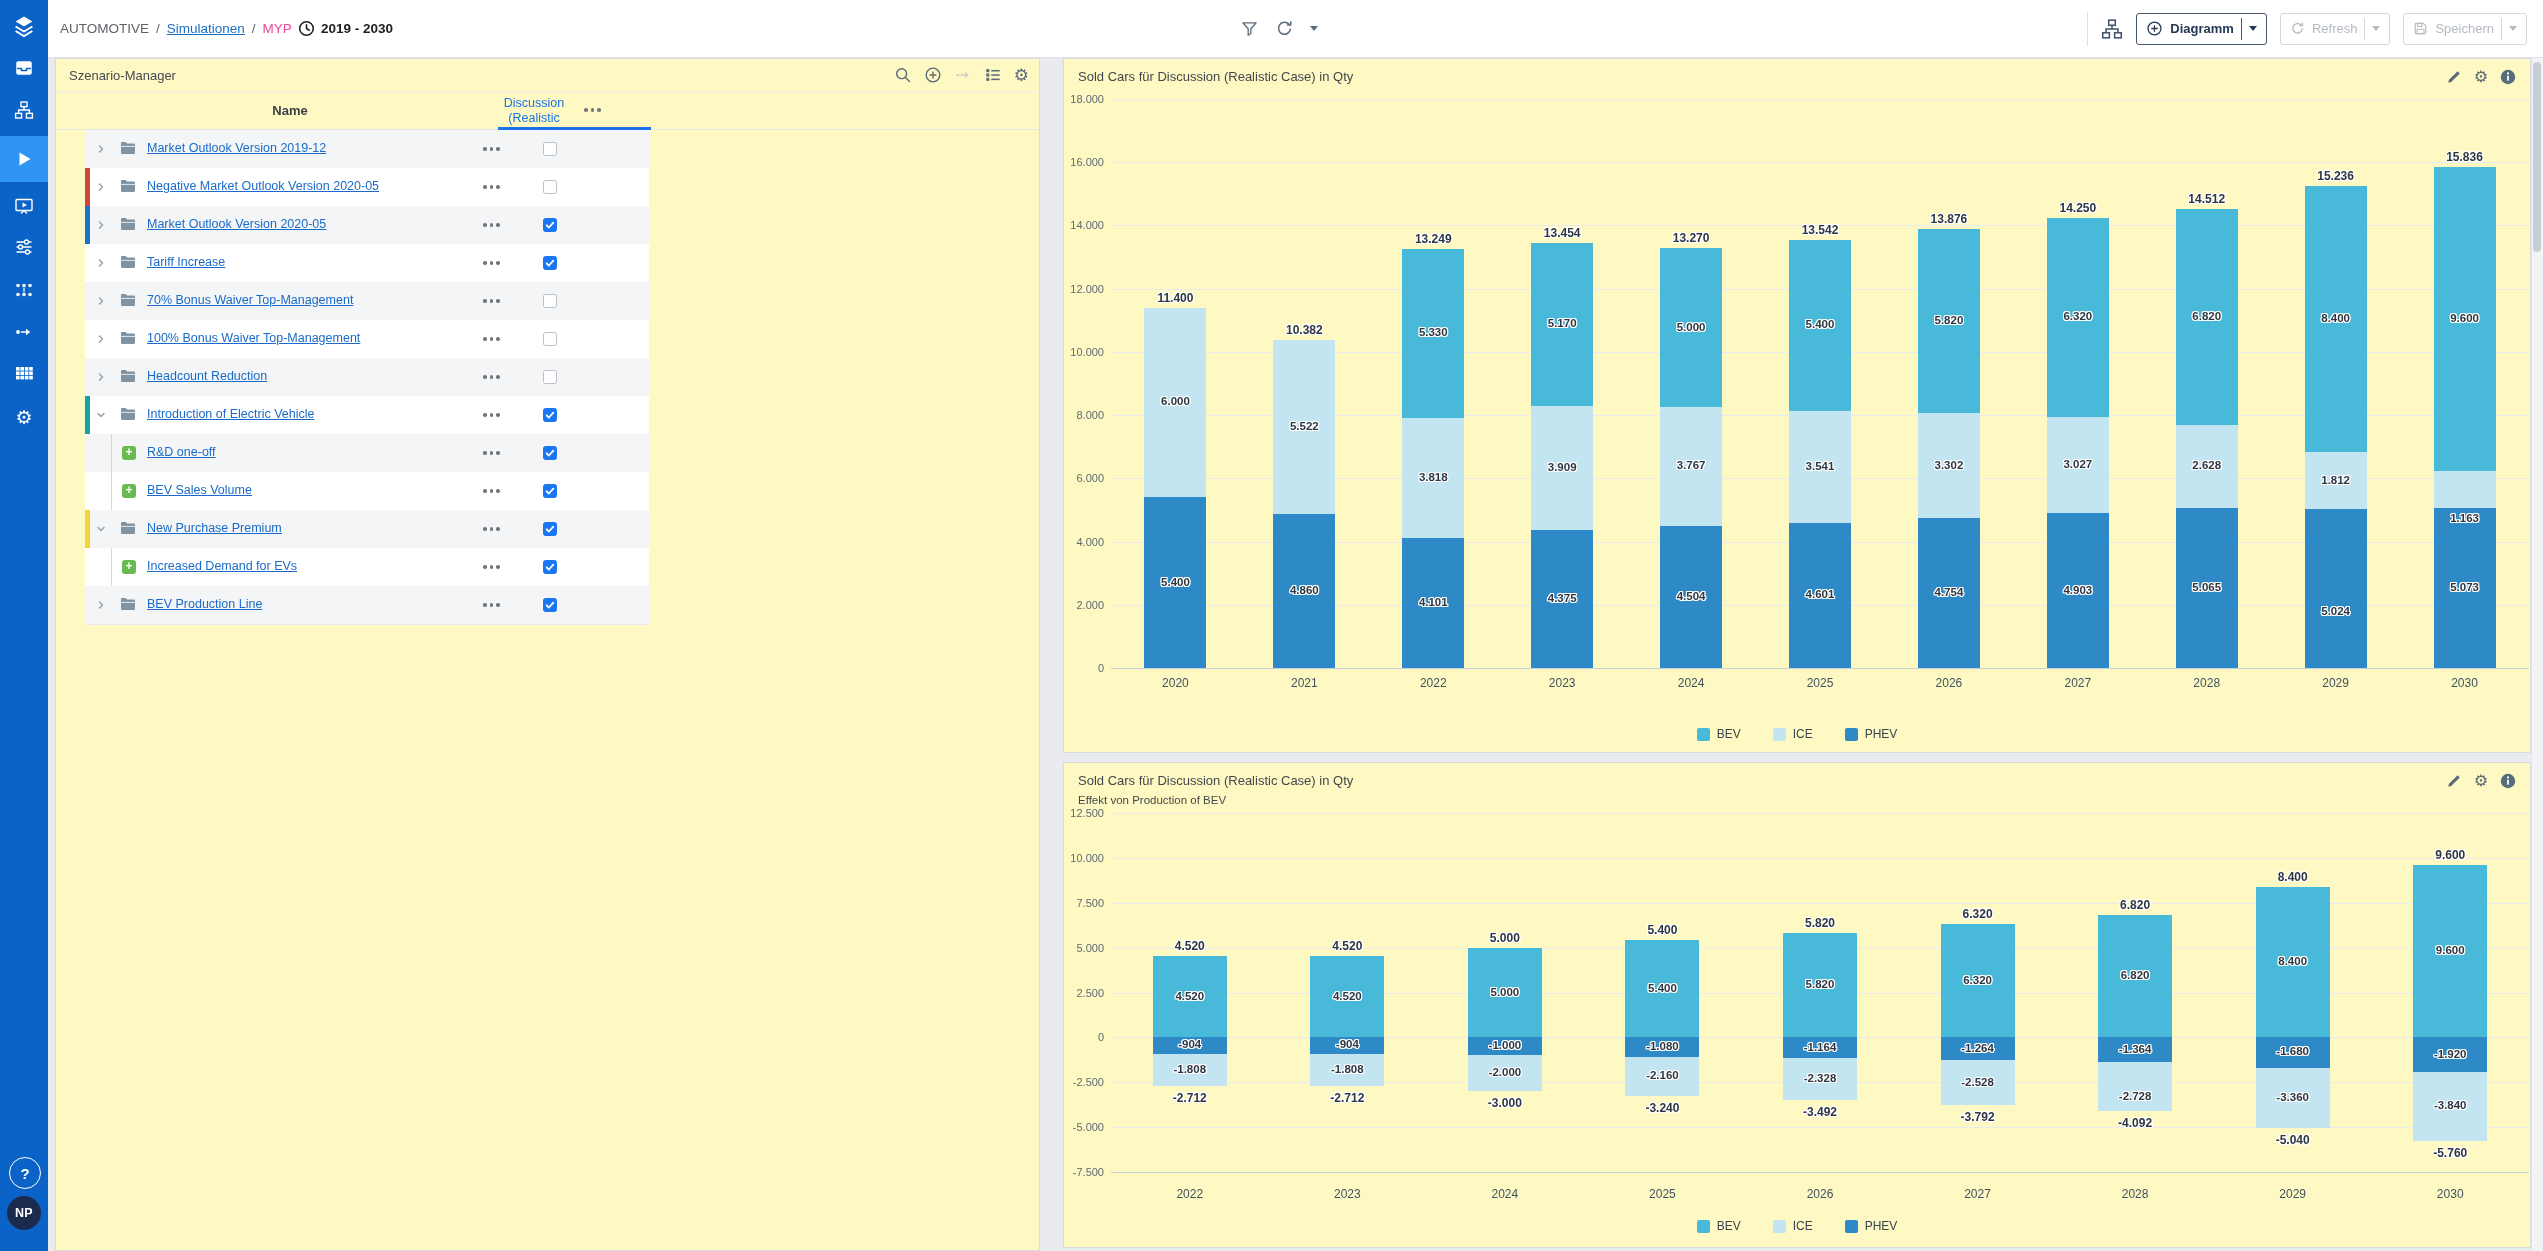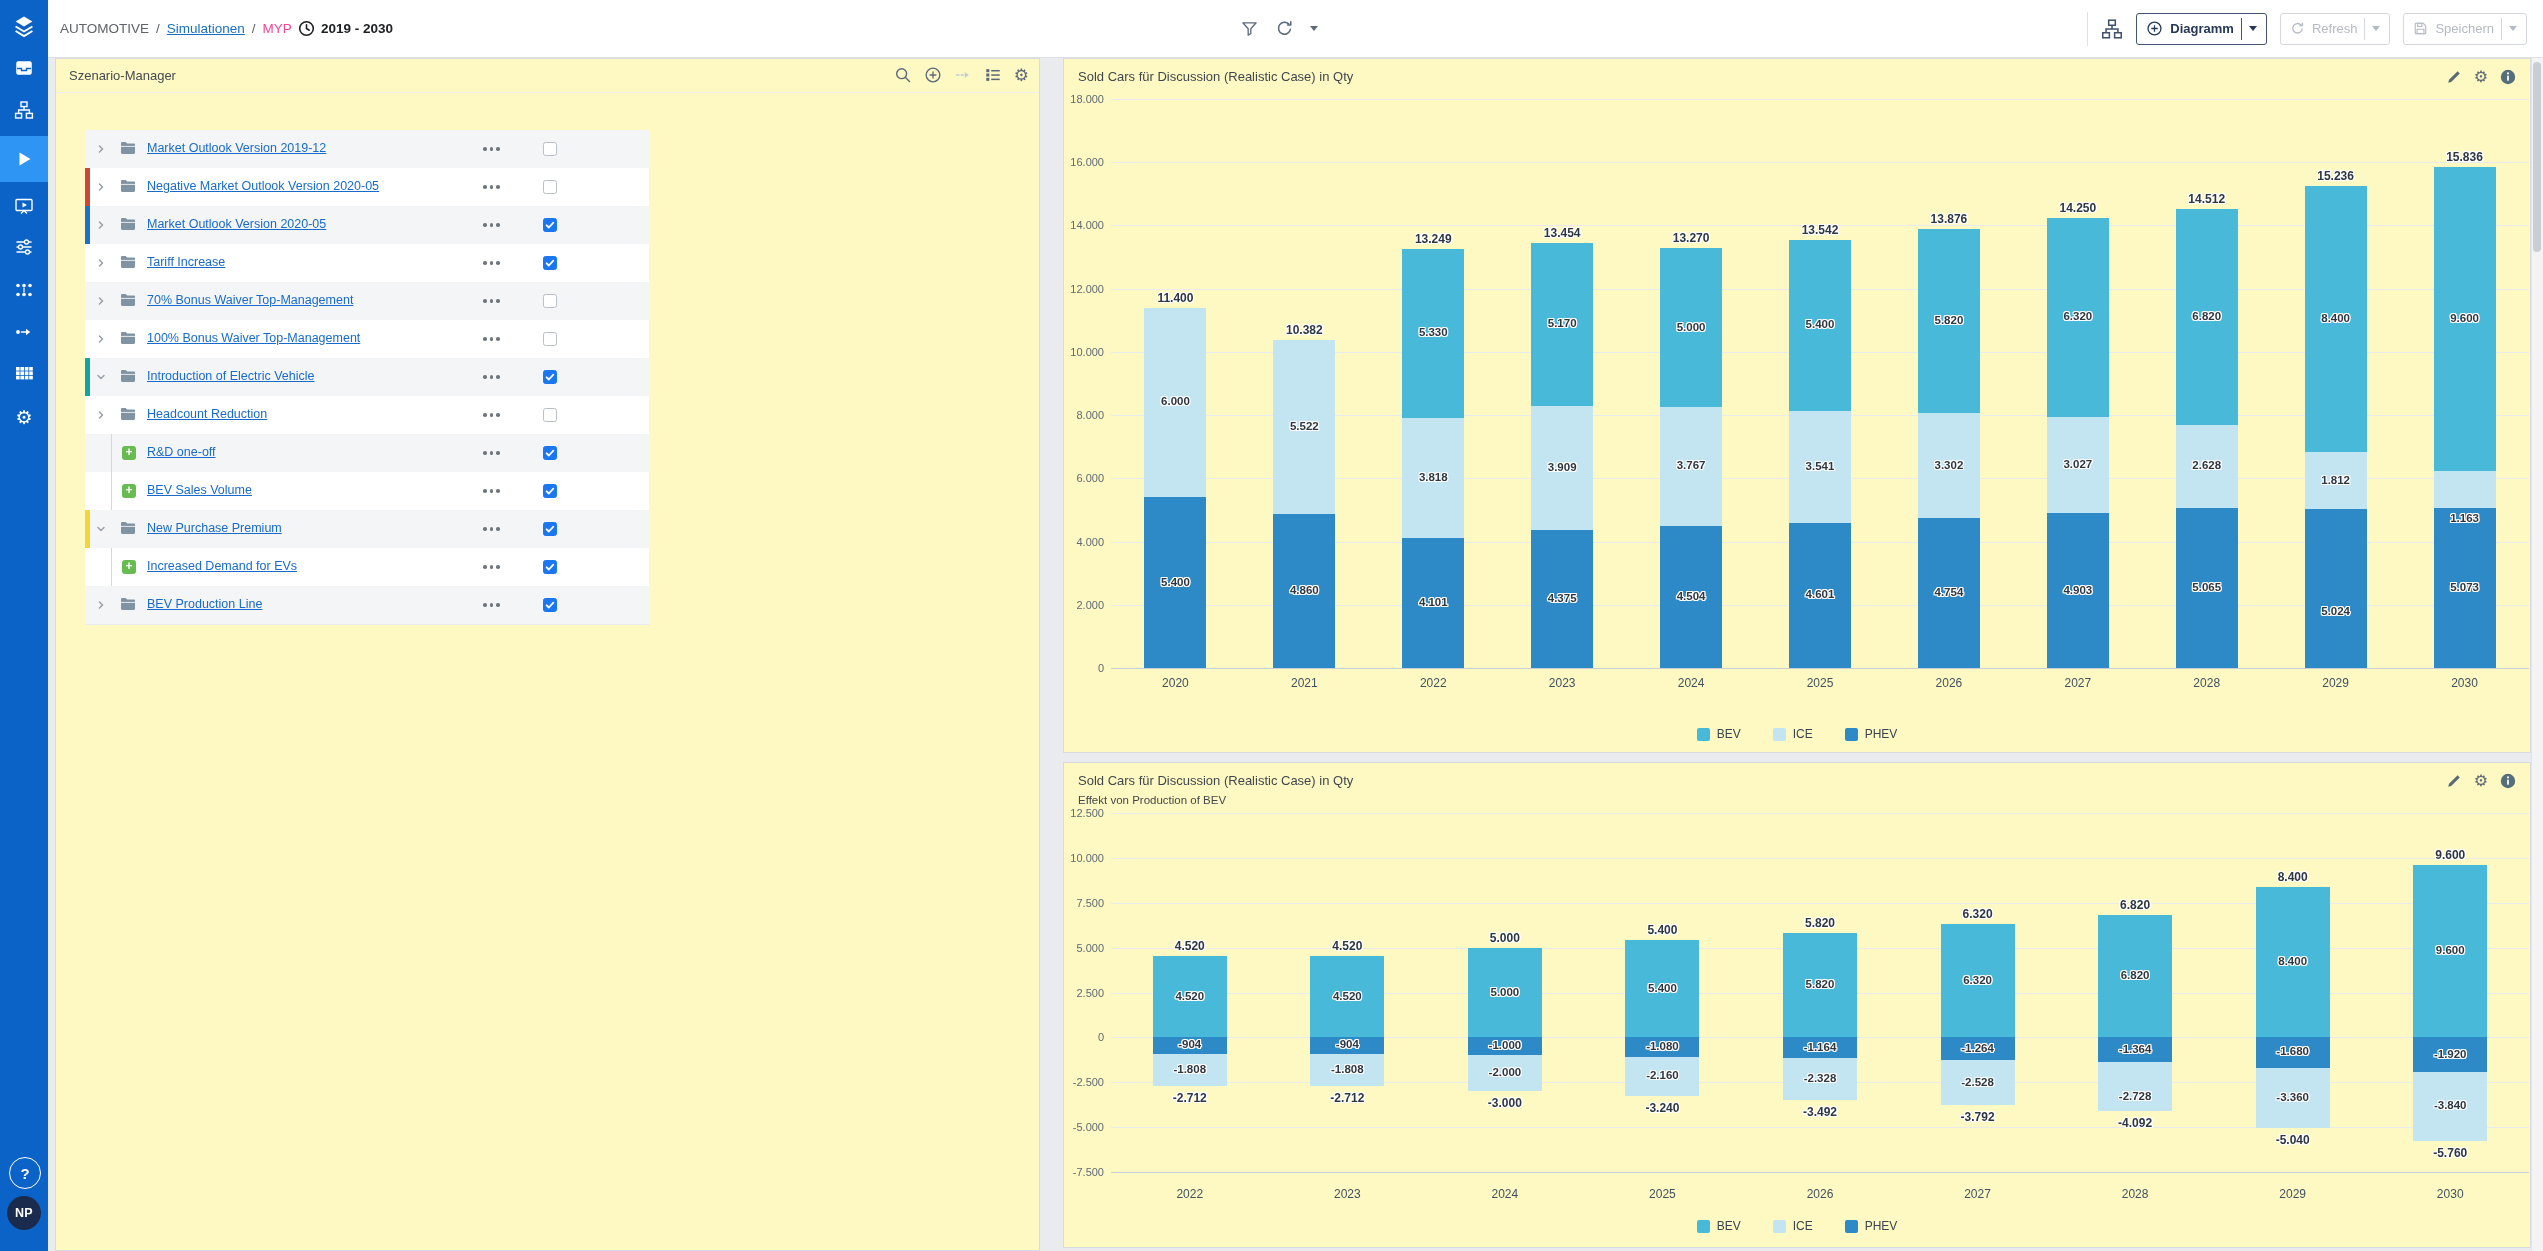--- a/index.html
+++ b/index.html
@@ -299,20 +299,33 @@
             <rect x="8" y="4.4" width="9.5" height="1.7"></rect>
             <rect x="2.5" y="8.3" width="3.4" height="3.4"></rect>
             <rect x="8" y="9.2" width="9.5" height="1.7"></rect>
             <rect x="2.5" y="13.1" width="3.4" height="3.4"></rect>
             <rect x="8" y="14" width="9.5" height="1.7"></rect>
           </svg>
         </span>
       <span class="gear-glyph" style="font-size:17px">⚙</span>
     </div>
   </div>
+  <div class="sp-cols">
+    <div class="col-name">Name</div>
+    <div class="col-disc">
+      <div>Discussion</div>
+      <div>(Realistic</div>
+    </div>
+    <div class="col-menu dots3">
+        <span></span>
+        <span></span>
+        <span></span>
+      </div>
+    <div class="col-underline"></div>
+  </div>
   <div class="rows" id="scenario-rows">
       <div class="srow">
         <span class="rchev">
           <svg width="12" height="12" viewBox="0 0 16 16" fill="none" stroke="currentColor" stroke-width="2" stroke-linecap="round" stroke-linejoin="round">
             <path d="M6 4l4 4-4 4"></path>
           </svg>
         </span>
         <span class="rfolder">
           <svg width="16" height="14" viewBox="0 0 16 14">
             <path d="M1 2.2C1 1.5 1.5 1 2.2 1h3.4L7.2 2.6h6.6c.7 0 1.2.5 1.2 1.2v8c0 .7-.5 1.2-1.2 1.2H2.2C1.5 13 1 12.5 1 11.8z" fill="#7f93a3"></path>
@@ -431,20 +444,40 @@
         </span>
         <a class="rlabel">100% Bonus Waiver Top-Management</a>
         <div class="rdots dots3">
           <span></span>
           <span></span>
           <span></span>
         </div>
         <div class="rcheck off"></div>
       </div>
       <div class="srow">
+        <span class="rchev">
+          <svg width="12" height="12" viewBox="0 0 16 16" fill="none" stroke="currentColor" stroke-width="2" stroke-linecap="round" stroke-linejoin="round">
+            <path d="M6 4l4 4-4 4"></path>
+          </svg>
+        </span>
+        <span class="rfolder">
+          <svg width="16" height="14" viewBox="0 0 16 14">
+            <path d="M1 2.2C1 1.5 1.5 1 2.2 1h3.4L7.2 2.6h6.6c.7 0 1.2.5 1.2 1.2v8c0 .7-.5 1.2-1.2 1.2H2.2C1.5 13 1 12.5 1 11.8z" fill="#7f93a3"></path>
+            <path d="M1 5.4h14" stroke="#fff" stroke-width="0.8"></path>
+          </svg>
+        </span>
+        <a class="rlabel">Headcount Reduction</a>
+        <div class="rdots dots3">
+          <span></span>
+          <span></span>
+          <span></span>
+        </div>
+        <div class="rcheck off"></div>
+      </div>
+      <div class="srow">
         <div class="rbar" style="background:#13a3a3"></div>
         <span class="rchev">
           <svg width="12" height="12" viewBox="0 0 16 16" fill="none" stroke="currentColor" stroke-width="2" stroke-linecap="round" stroke-linejoin="round">
             <path d="M4 6l4 4 4-4"></path>
           </svg>
         </span>
         <span class="rfolder">
           <svg width="16" height="14" viewBox="0 0 16 14">
             <path d="M1 2.2C1 1.5 1.5 1 2.2 1h3.4L7.2 2.6h6.6c.7 0 1.2.5 1.2 1.2v8c0 .7-.5 1.2-1.2 1.2H2.2C1.5 13 1 12.5 1 11.8z" fill="#7f93a3"></path>
             <path d="M1 5.4h14" stroke="#fff" stroke-width="0.8"></path>
@@ -454,40 +487,20 @@
         <div class="rdots dots3">
           <span></span>
           <span></span>
           <span></span>
         </div>
         <div class="rcheck on">
           <svg width="10" height="10" viewBox="0 0 12 12" fill="none" stroke="#fff" stroke-width="2.2" stroke-linecap="round" stroke-linejoin="round">
             <path d="M2 6.4l2.6 2.6L10 3.2"></path>
           </svg>
         </div>
-      </div>
-      <div class="srow">
-        <span class="rchev">
-          <svg width="12" height="12" viewBox="0 0 16 16" fill="none" stroke="currentColor" stroke-width="2" stroke-linecap="round" stroke-linejoin="round">
-            <path d="M6 4l4 4-4 4"></path>
-          </svg>
-        </span>
-        <span class="rfolder">
-          <svg width="16" height="14" viewBox="0 0 16 14">
-            <path d="M1 2.2C1 1.5 1.5 1 2.2 1h3.4L7.2 2.6h6.6c.7 0 1.2.5 1.2 1.2v8c0 .7-.5 1.2-1.2 1.2H2.2C1.5 13 1 12.5 1 11.8z" fill="#7f93a3"></path>
-            <path d="M1 5.4h14" stroke="#fff" stroke-width="0.8"></path>
-          </svg>
-        </span>
-        <a class="rlabel">Headcount Reduction</a>
-        <div class="rdots dots3">
-          <span></span>
-          <span></span>
-          <span></span>
-        </div>
-        <div class="rcheck off"></div>
       </div>
       <div class="srow">
         <div class="rguide"></div>
         <span class="rplus">+</span>
         <a class="rlabel">R&amp;D one-off</a>
         <div class="rdots dots3">
           <span></span>
           <span></span>
           <span></span>
         </div>

